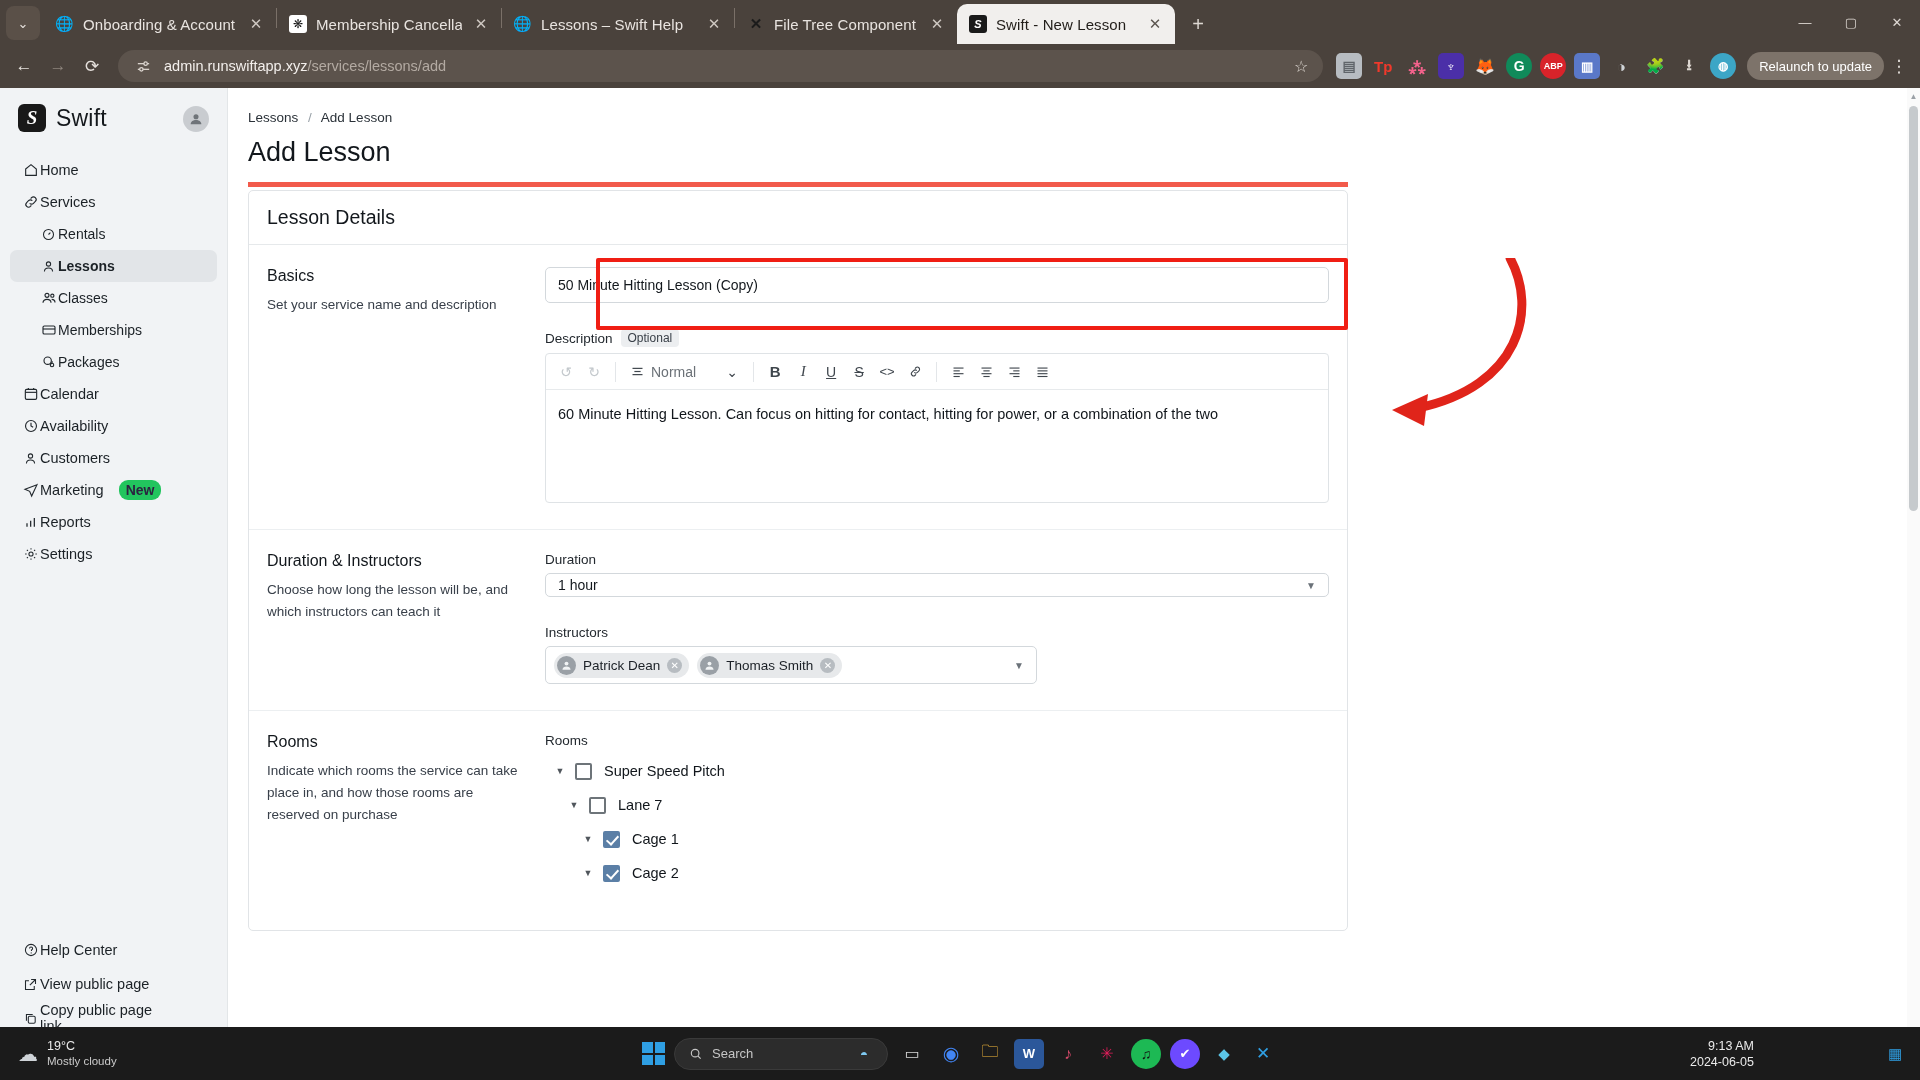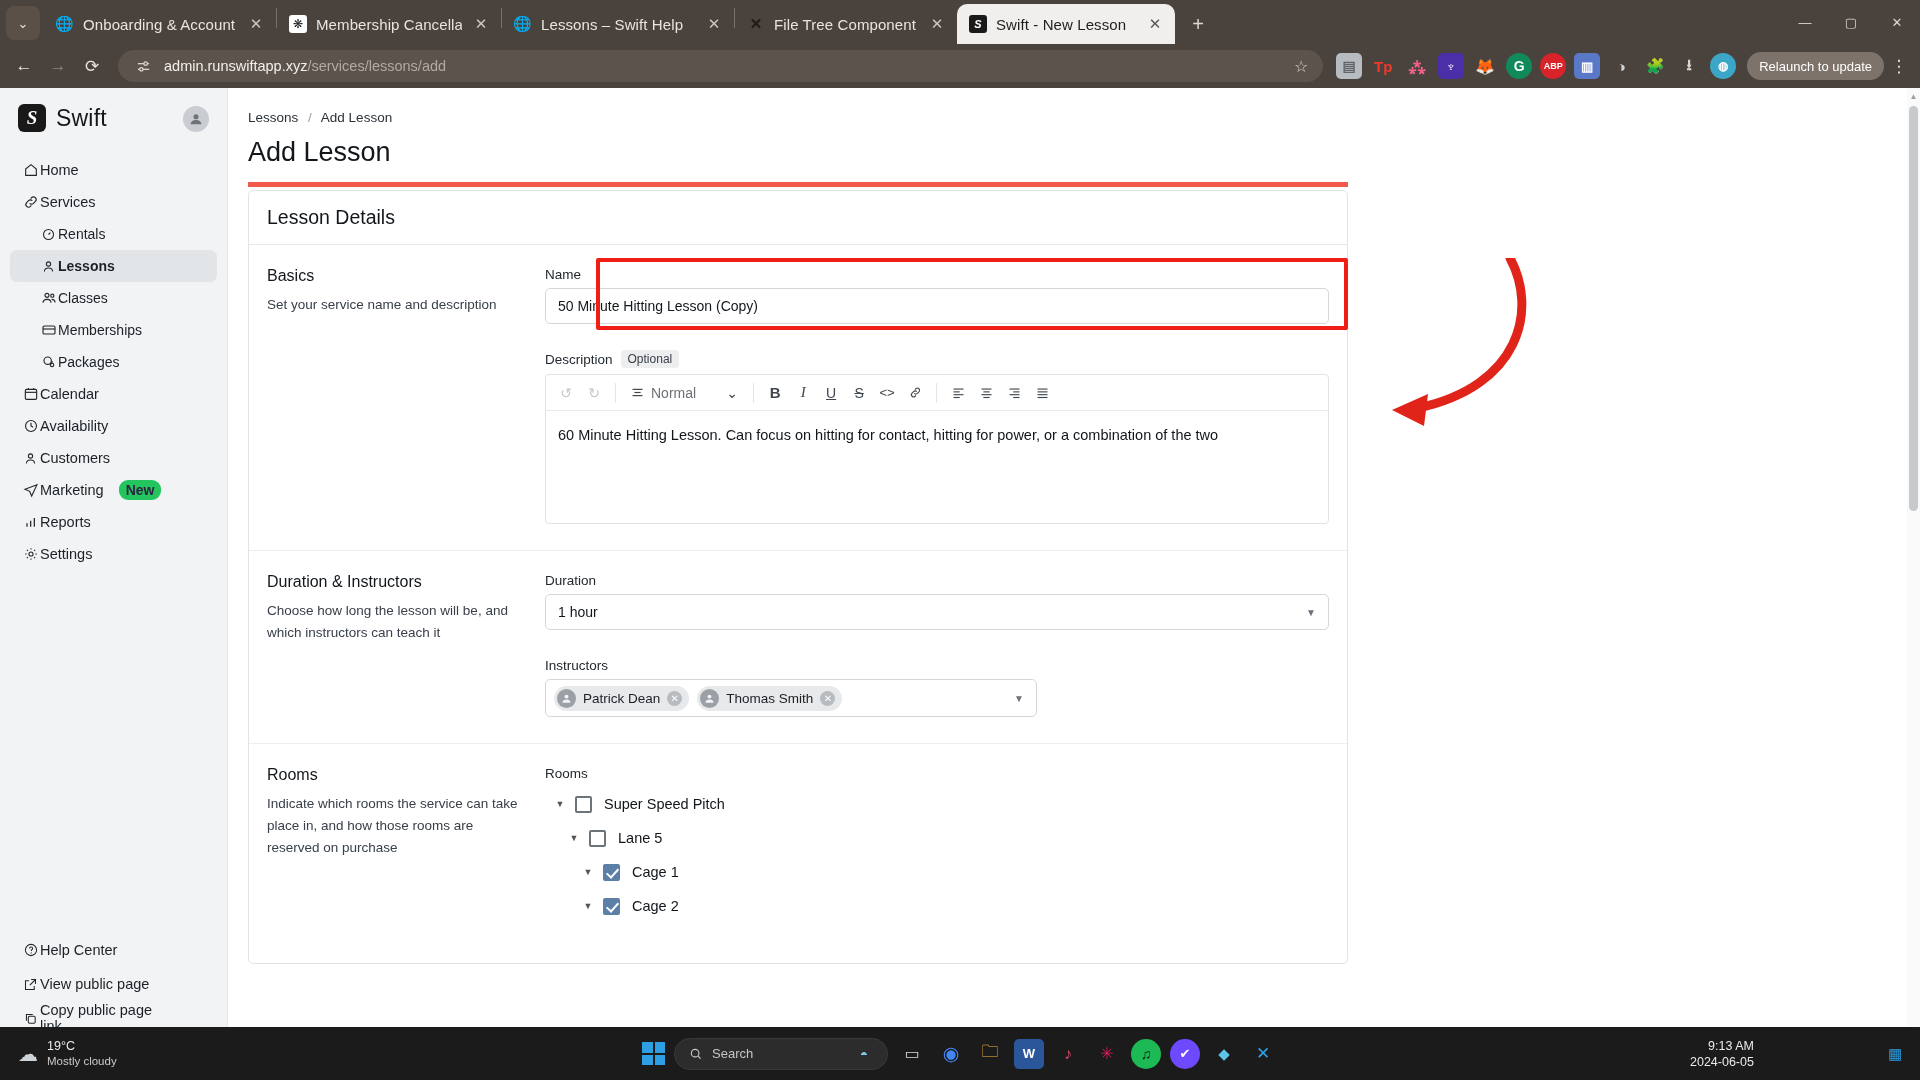--- a/index.html
+++ b/index.html
@@ -158,21 +158,21 @@
   .chip-optional {
     background: #eceef0; color: #3a4149; font-size: 12px;
     border-radius: 4px; padding: 2px 7px;
   }
   .input {
     width: 100%; height: 36px; border: 1px solid #d3d8dc; border-radius: 5px;
     background: #fff; display: flex; align-items: center; padding: 0 12px;
     font-size: 14px; color: #13181d;
   }
   .select {
-    width: 100%; height: 36px; border: 1px solid #d3d8dc; border-radius: 5px;
+    width: 100%; height: 24px; border: 1px solid #d3d8dc; border-radius: 5px;
     background: #fff; display: flex; align-items: center; padding: 0 12px;
     font-size: 14px; color: #13181d; justify-content: space-between;
   }
   .caret { color: #6b7279; font-size: 10px; }
 
   .editor { border: 1px solid #dfe3e6; border-radius: 4px; width: 100%; }
   .editor-toolbar {
     height: 36px; display: flex; align-items: center; gap: 0;
     border-bottom: 1px solid #e7eaec; padding: 0 6px;
   }
@@ -553,21 +553,20 @@
 
         <div class="card">
           <div class="card-head">Lesson Details</div>
 
           <div class="section">
             <div class="sec-left">
               <div class="sec-title">Basics</div>
               <div class="sec-desc">Set your service name and description</div>
             </div>
             <div class="sec-right">
-              <div class="field-label">Name</div>
               <div class="input">
                 <span>50 Minute Hitting Lesson (Copy)</span>
               </div>
 
               <div class="field-label" style="margin-top:26px;">
                 <span>Description</span>
                 <span class="chip-optional">Optional</span>
               </div>
 
               <div class="editor">
@@ -683,21 +682,21 @@
               <div class="field-label">Rooms</div>
 
               <div class="tree-row" style="padding-left:6px">
                 <span class="tw">▼</span>
                 <span class="cbox"></span>
                 <span>Super Speed Pitch</span>
               </div>
               <div class="tree-row" style="padding-left:20px">
                 <span class="tw">▼</span>
                 <span class="cbox"></span>
-                <span>Lane 5</span>
+                <span>Lane 7</span>
               </div>
               <div class="tree-row" style="padding-left:34px">
                 <span class="tw">▼</span>
                 <span class="cbox checked"></span>
                 <span>Cage 1</span>
               </div>
               <div class="tree-row" style="padding-left:34px">
                 <span class="tw">▼</span>
                 <span class="cbox checked"></span>
                 <span>Cage 2</span>

